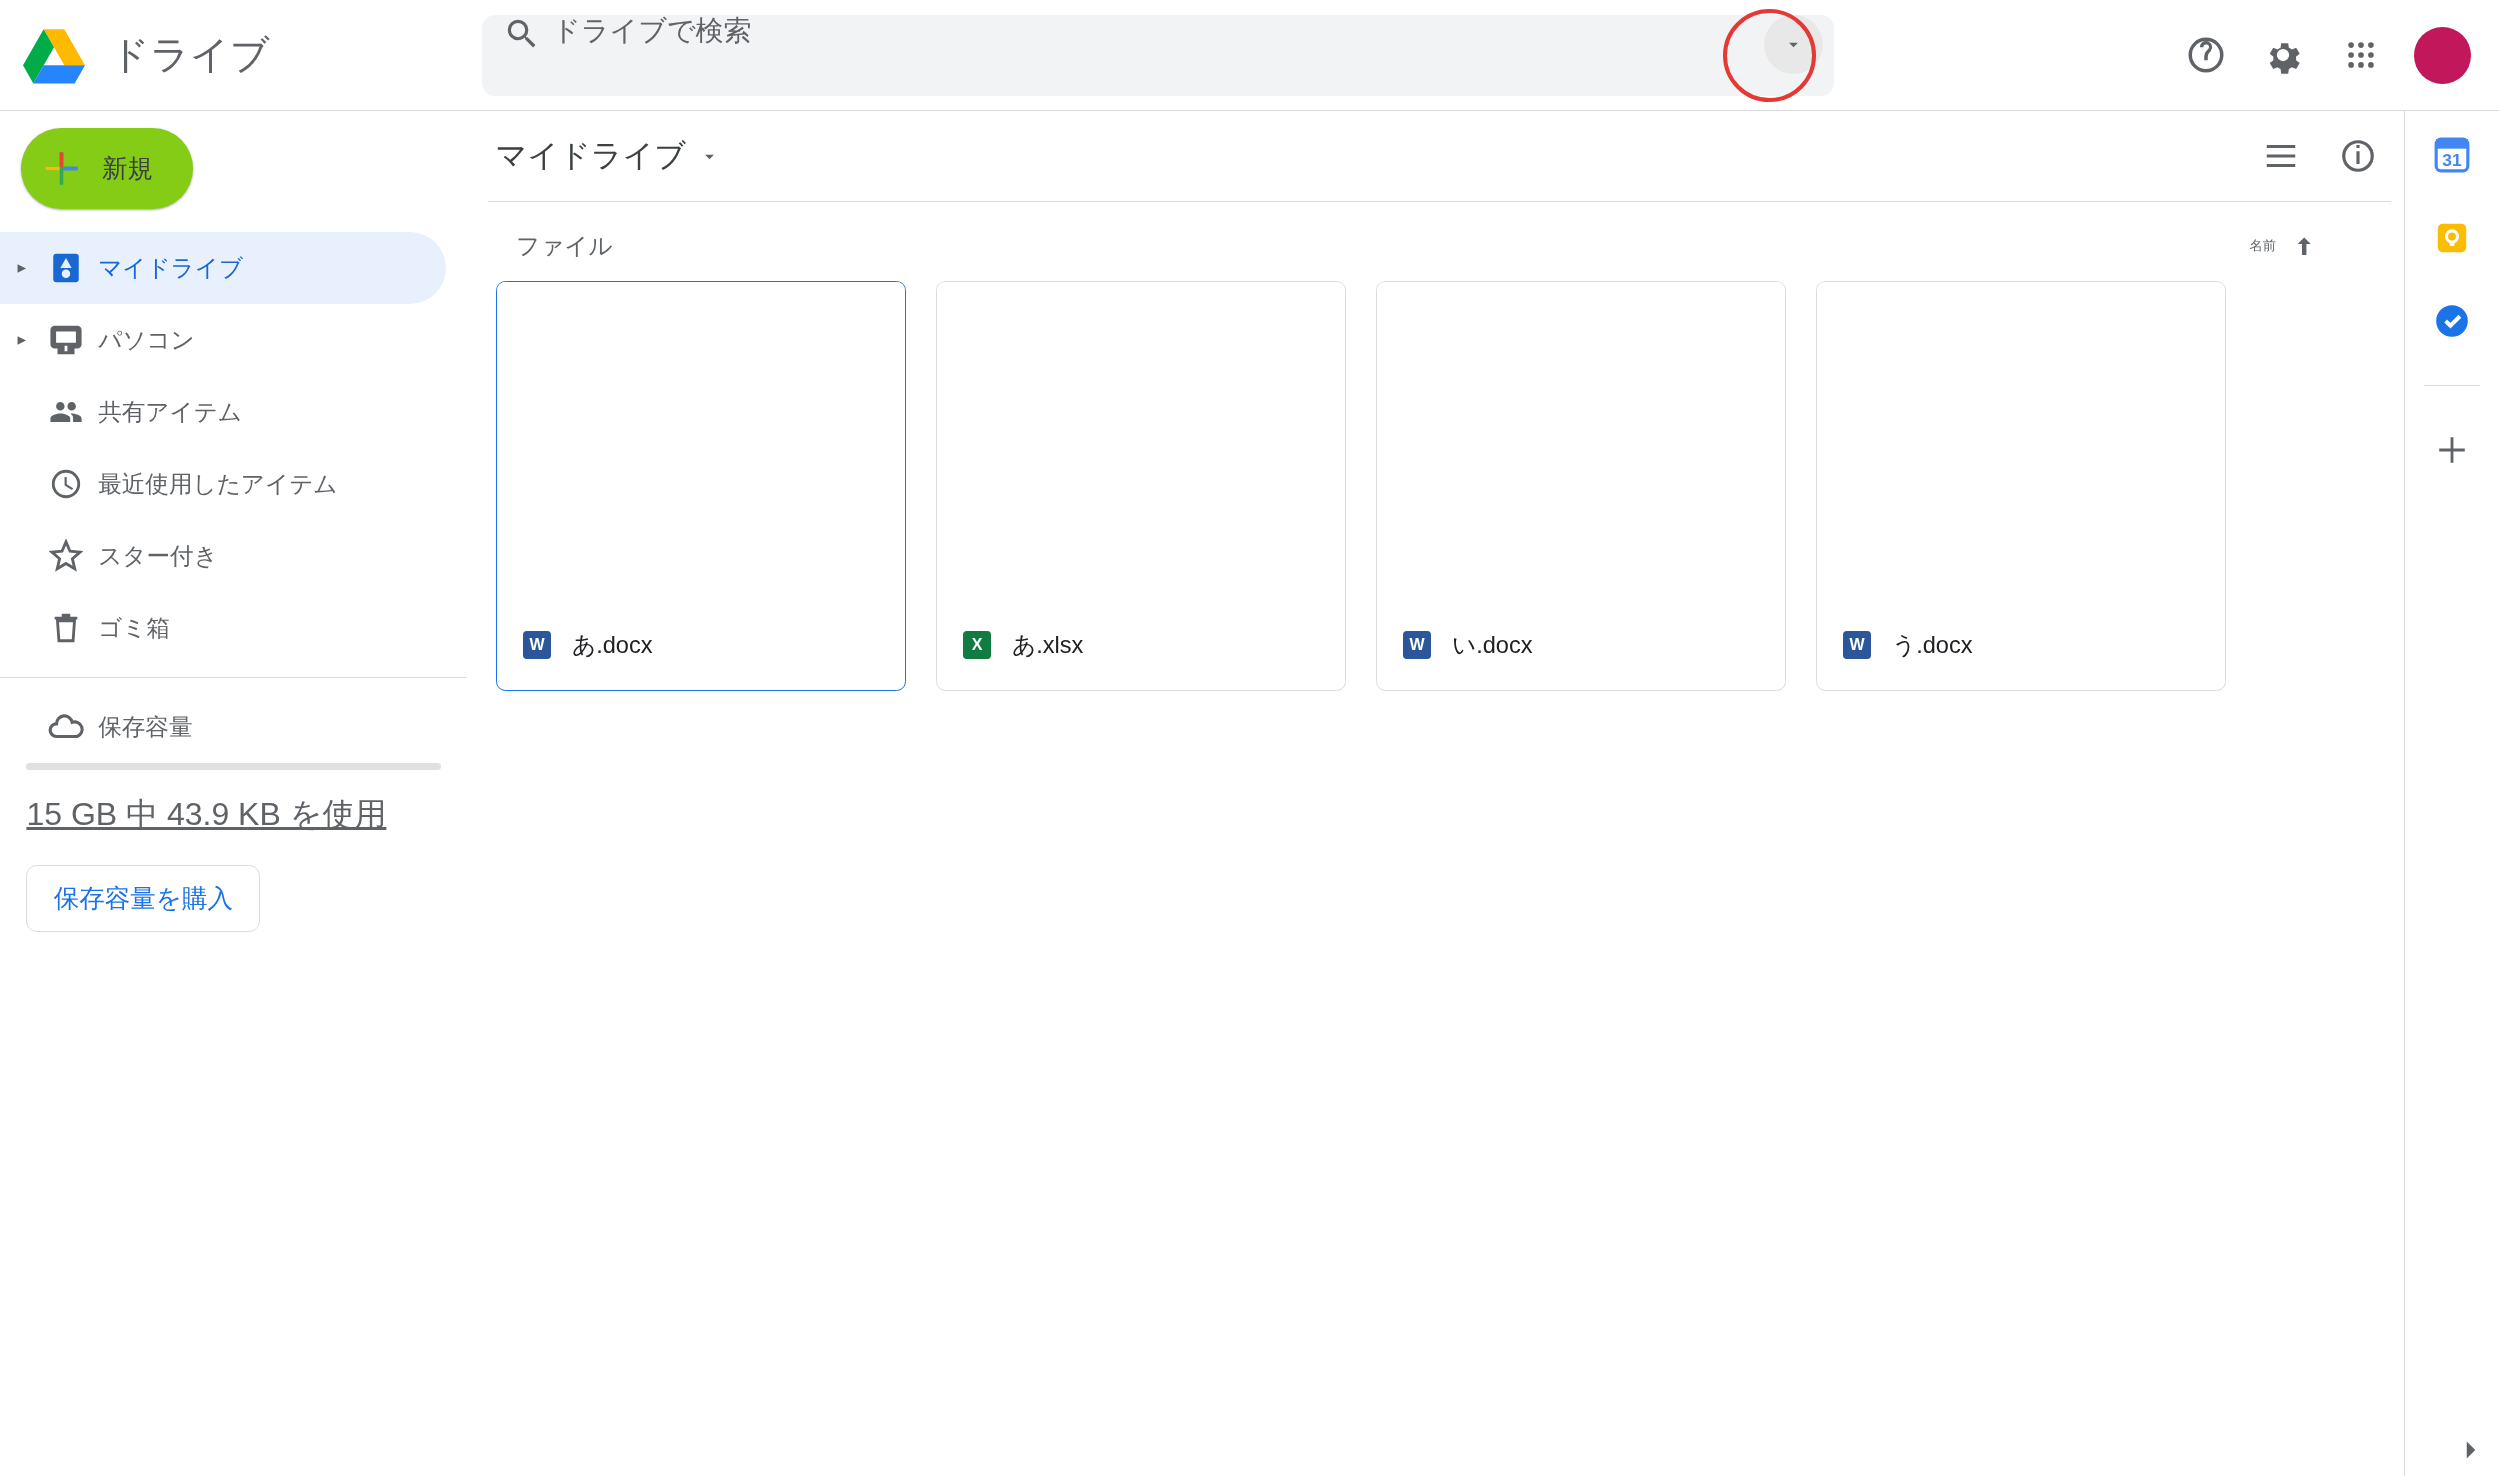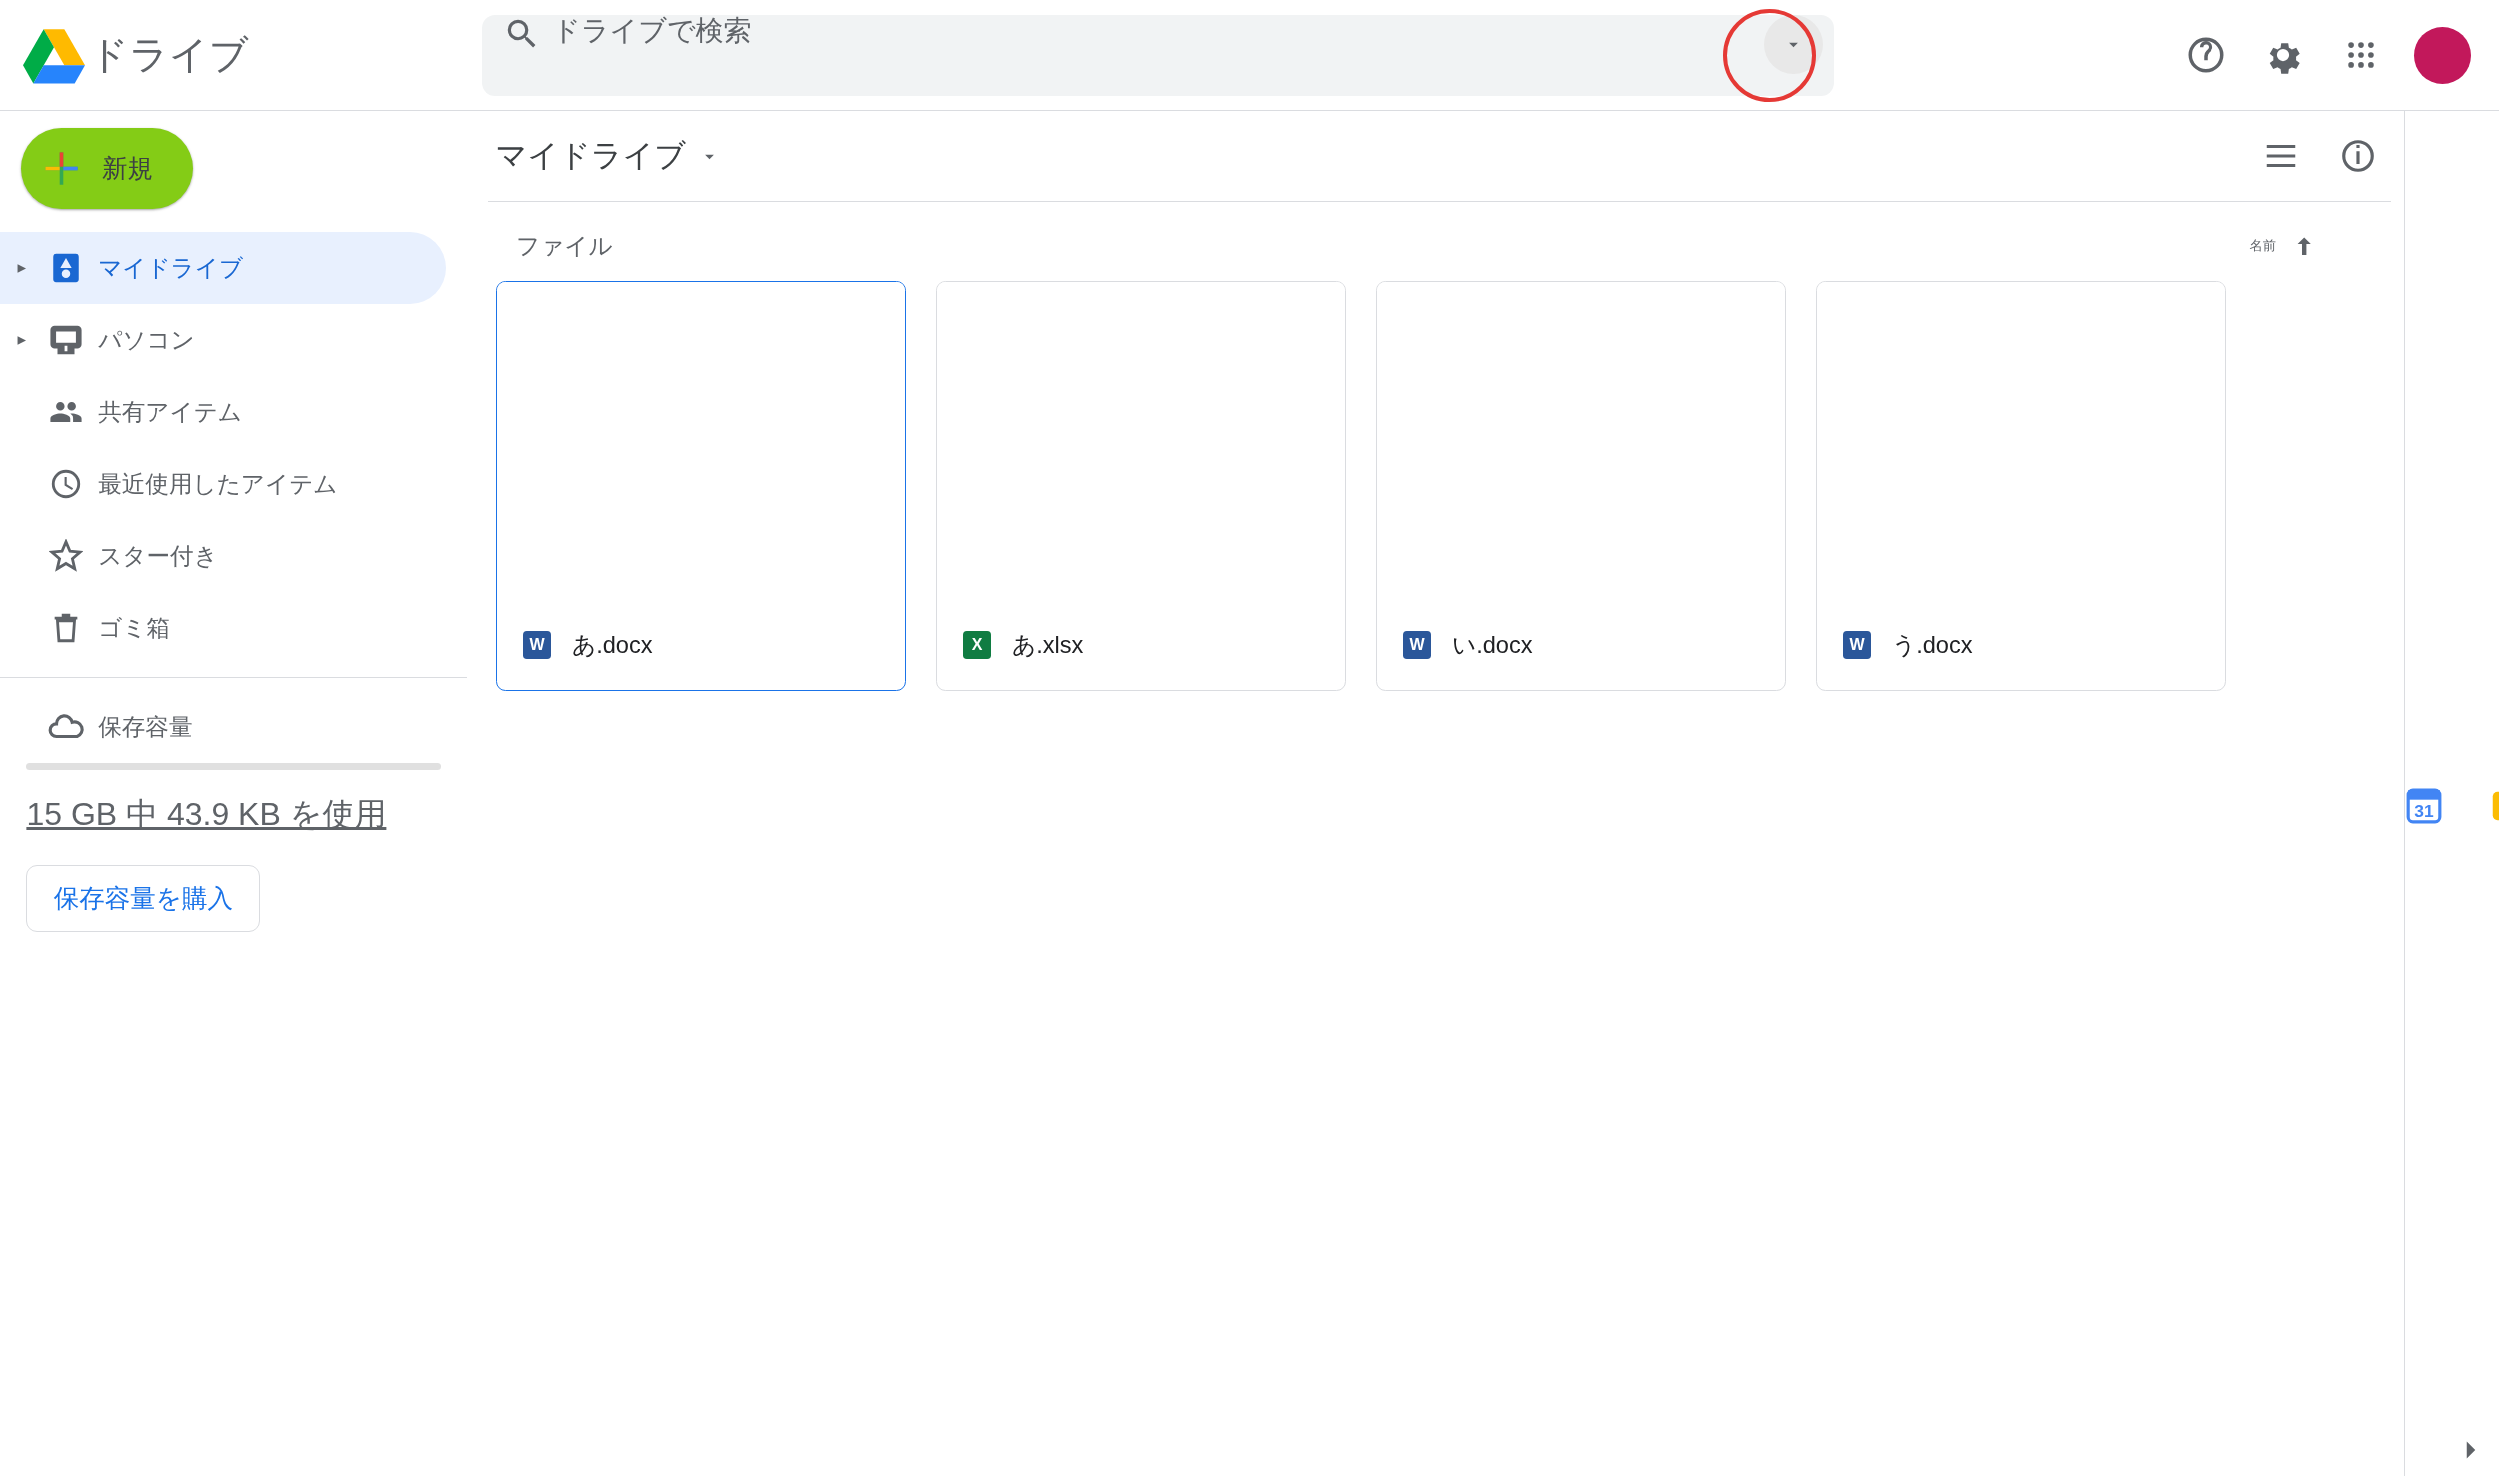--- a/index.html
+++ b/index.html
@@ -29,21 +29,21 @@
   
   #header {
     display: flex;
     align-items: center;
     height: 111px;
     padding: 0 28px 0 23px;
     border-bottom: 0.9px solid var(--border);
     gap: 15px;
     position: relative;
   }
-  #logo-wrap { display: flex; align-items: center; gap: 4px; min-width: 444px; }
+  #logo-wrap { display: flex; align-items: center; gap: 25px; min-width: 444px; }
   #app-name { font-size: 39px; color: var(--grey-1); }
   #search-bar {
     flex: 0 0 1352px;
     height: 81px;
     background: var(--grey-light);
     border-radius: 13.2px;
     display: flex;
     align-items: flex-start;
     padding: 0 11.3px 0 21px;
   }
@@ -203,21 +203,21 @@
     flex: none;
   }
   .ftype.doc { background: var(--blue-doc); }
   .ftype.xls { background: var(--green-xls); }
   .fname { font-size: 23.6px; color: var(--grey-3); white-space: nowrap; overflow: hidden; text-overflow: ellipsis; }
 
   
   #sidepanel {
     width: 94px;
     padding-top: 24.6px;
-    display: flex; align-items: center; gap: 45px;
+    display: flex; flex-direction: column; align-items: center; gap: 45px;
     position: relative;
   }
   .sp-app {
     width: 38px; height: 38px;
     border-radius: 5.7px;
     display:flex;align-items:center;justify-content:center;
     cursor:pointer;
   }
   #sidepanel hr { width: 60%; border:none; border-top:0.9px solid var(--border); margin: 0; }
   #sidepanel-expand {

